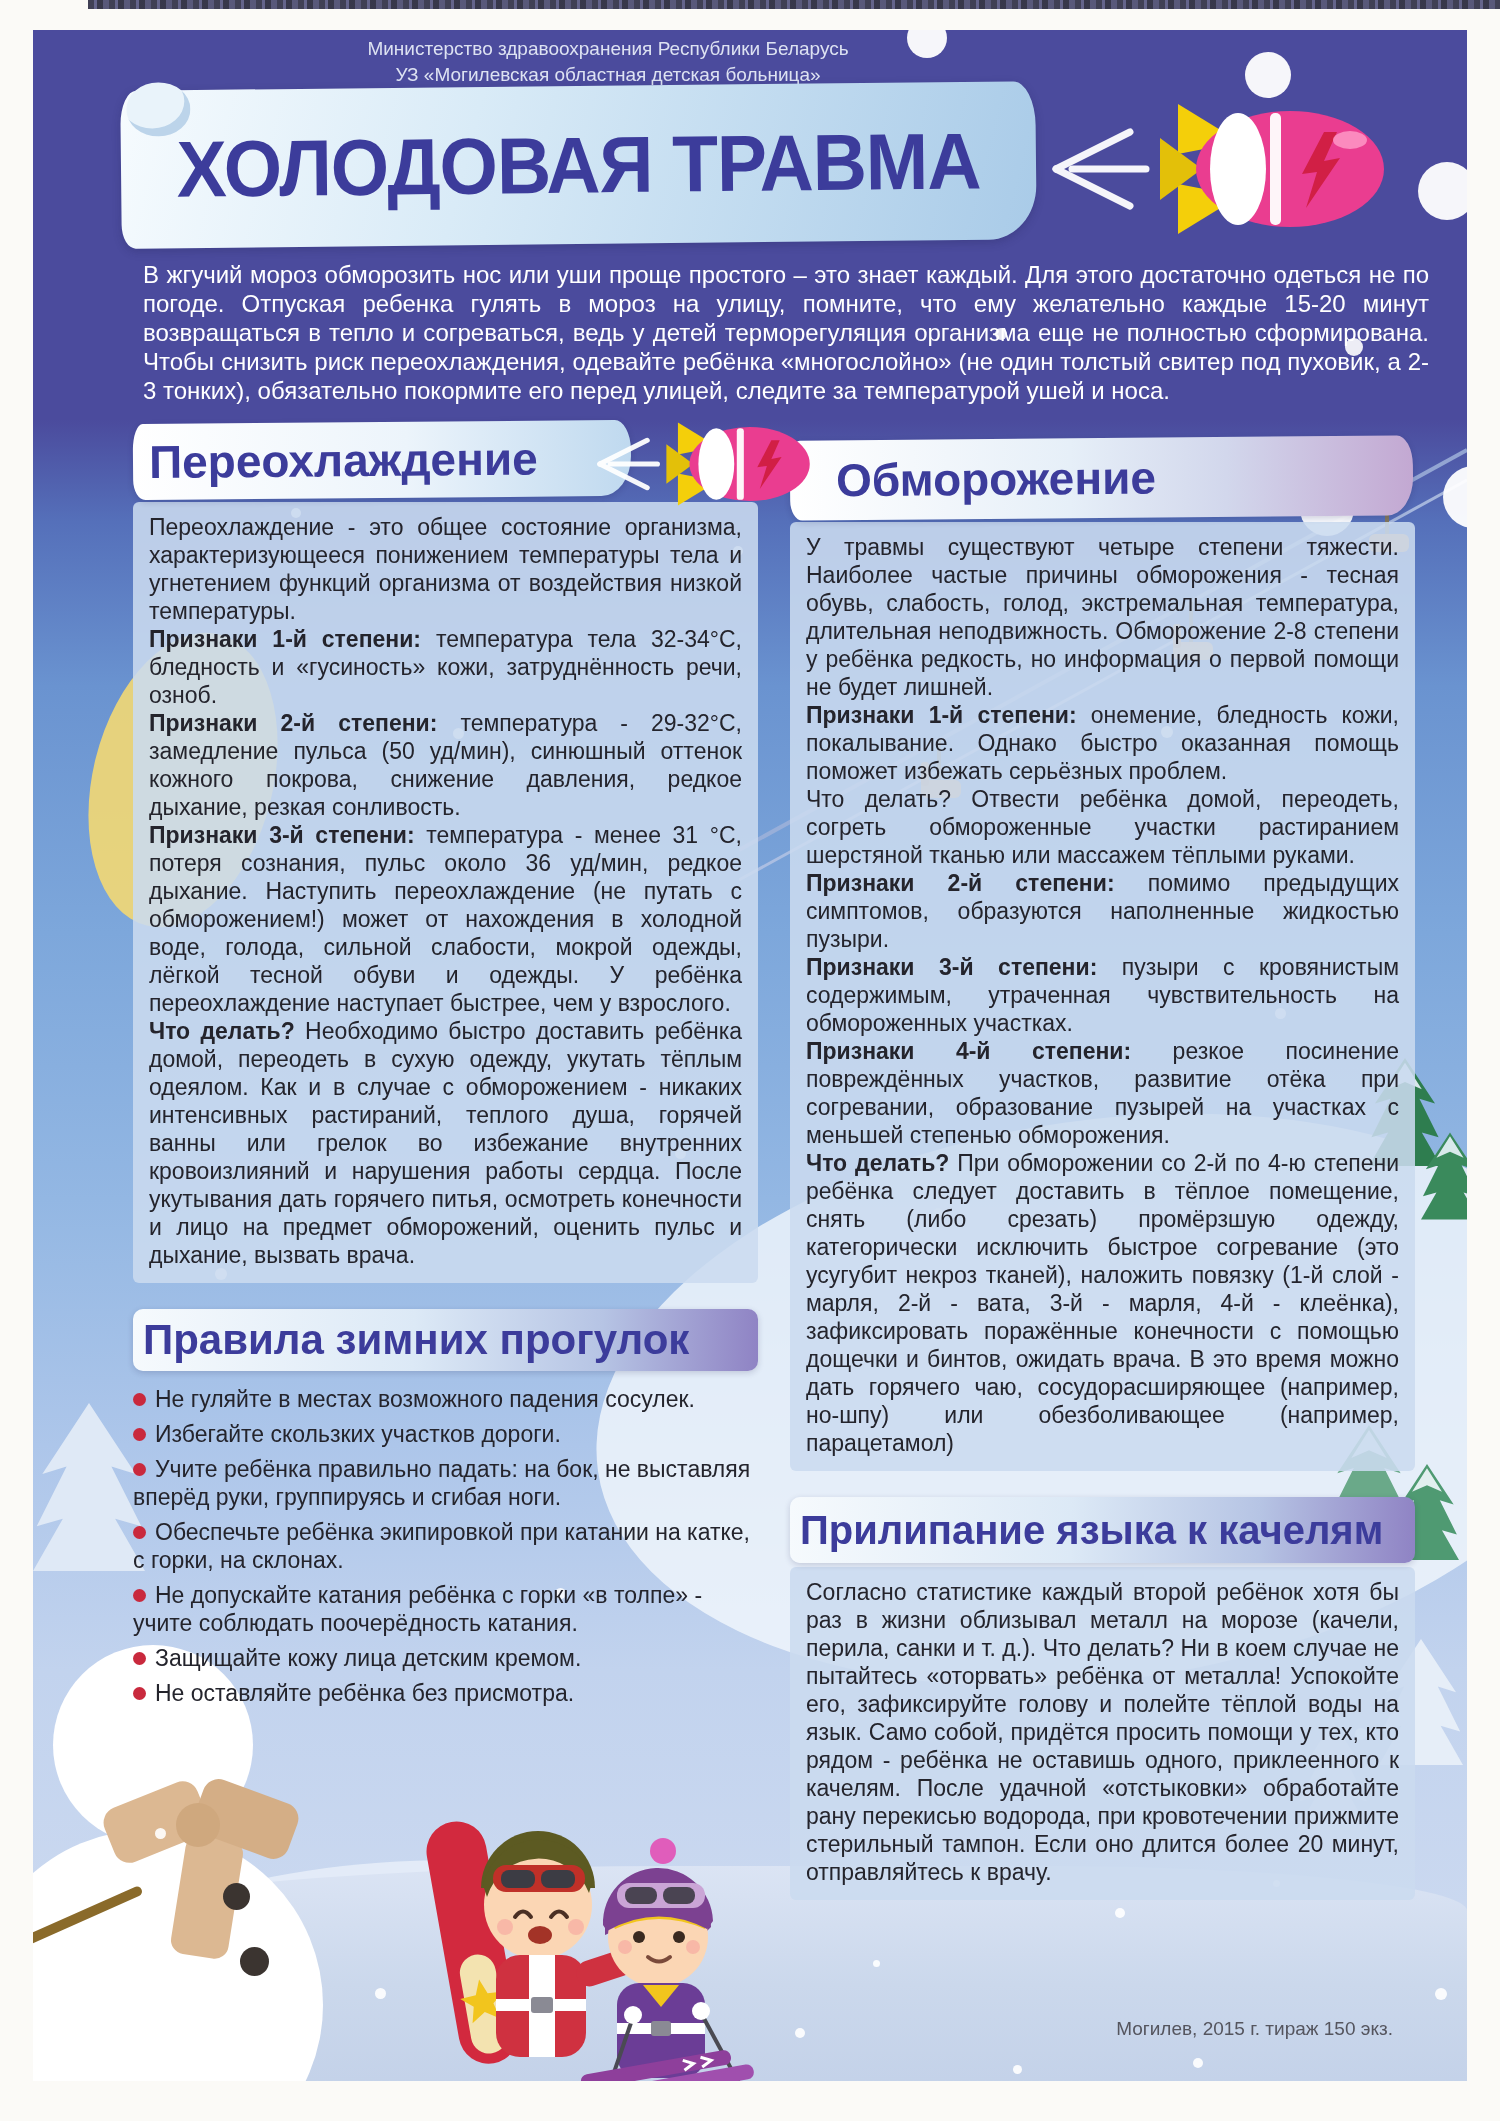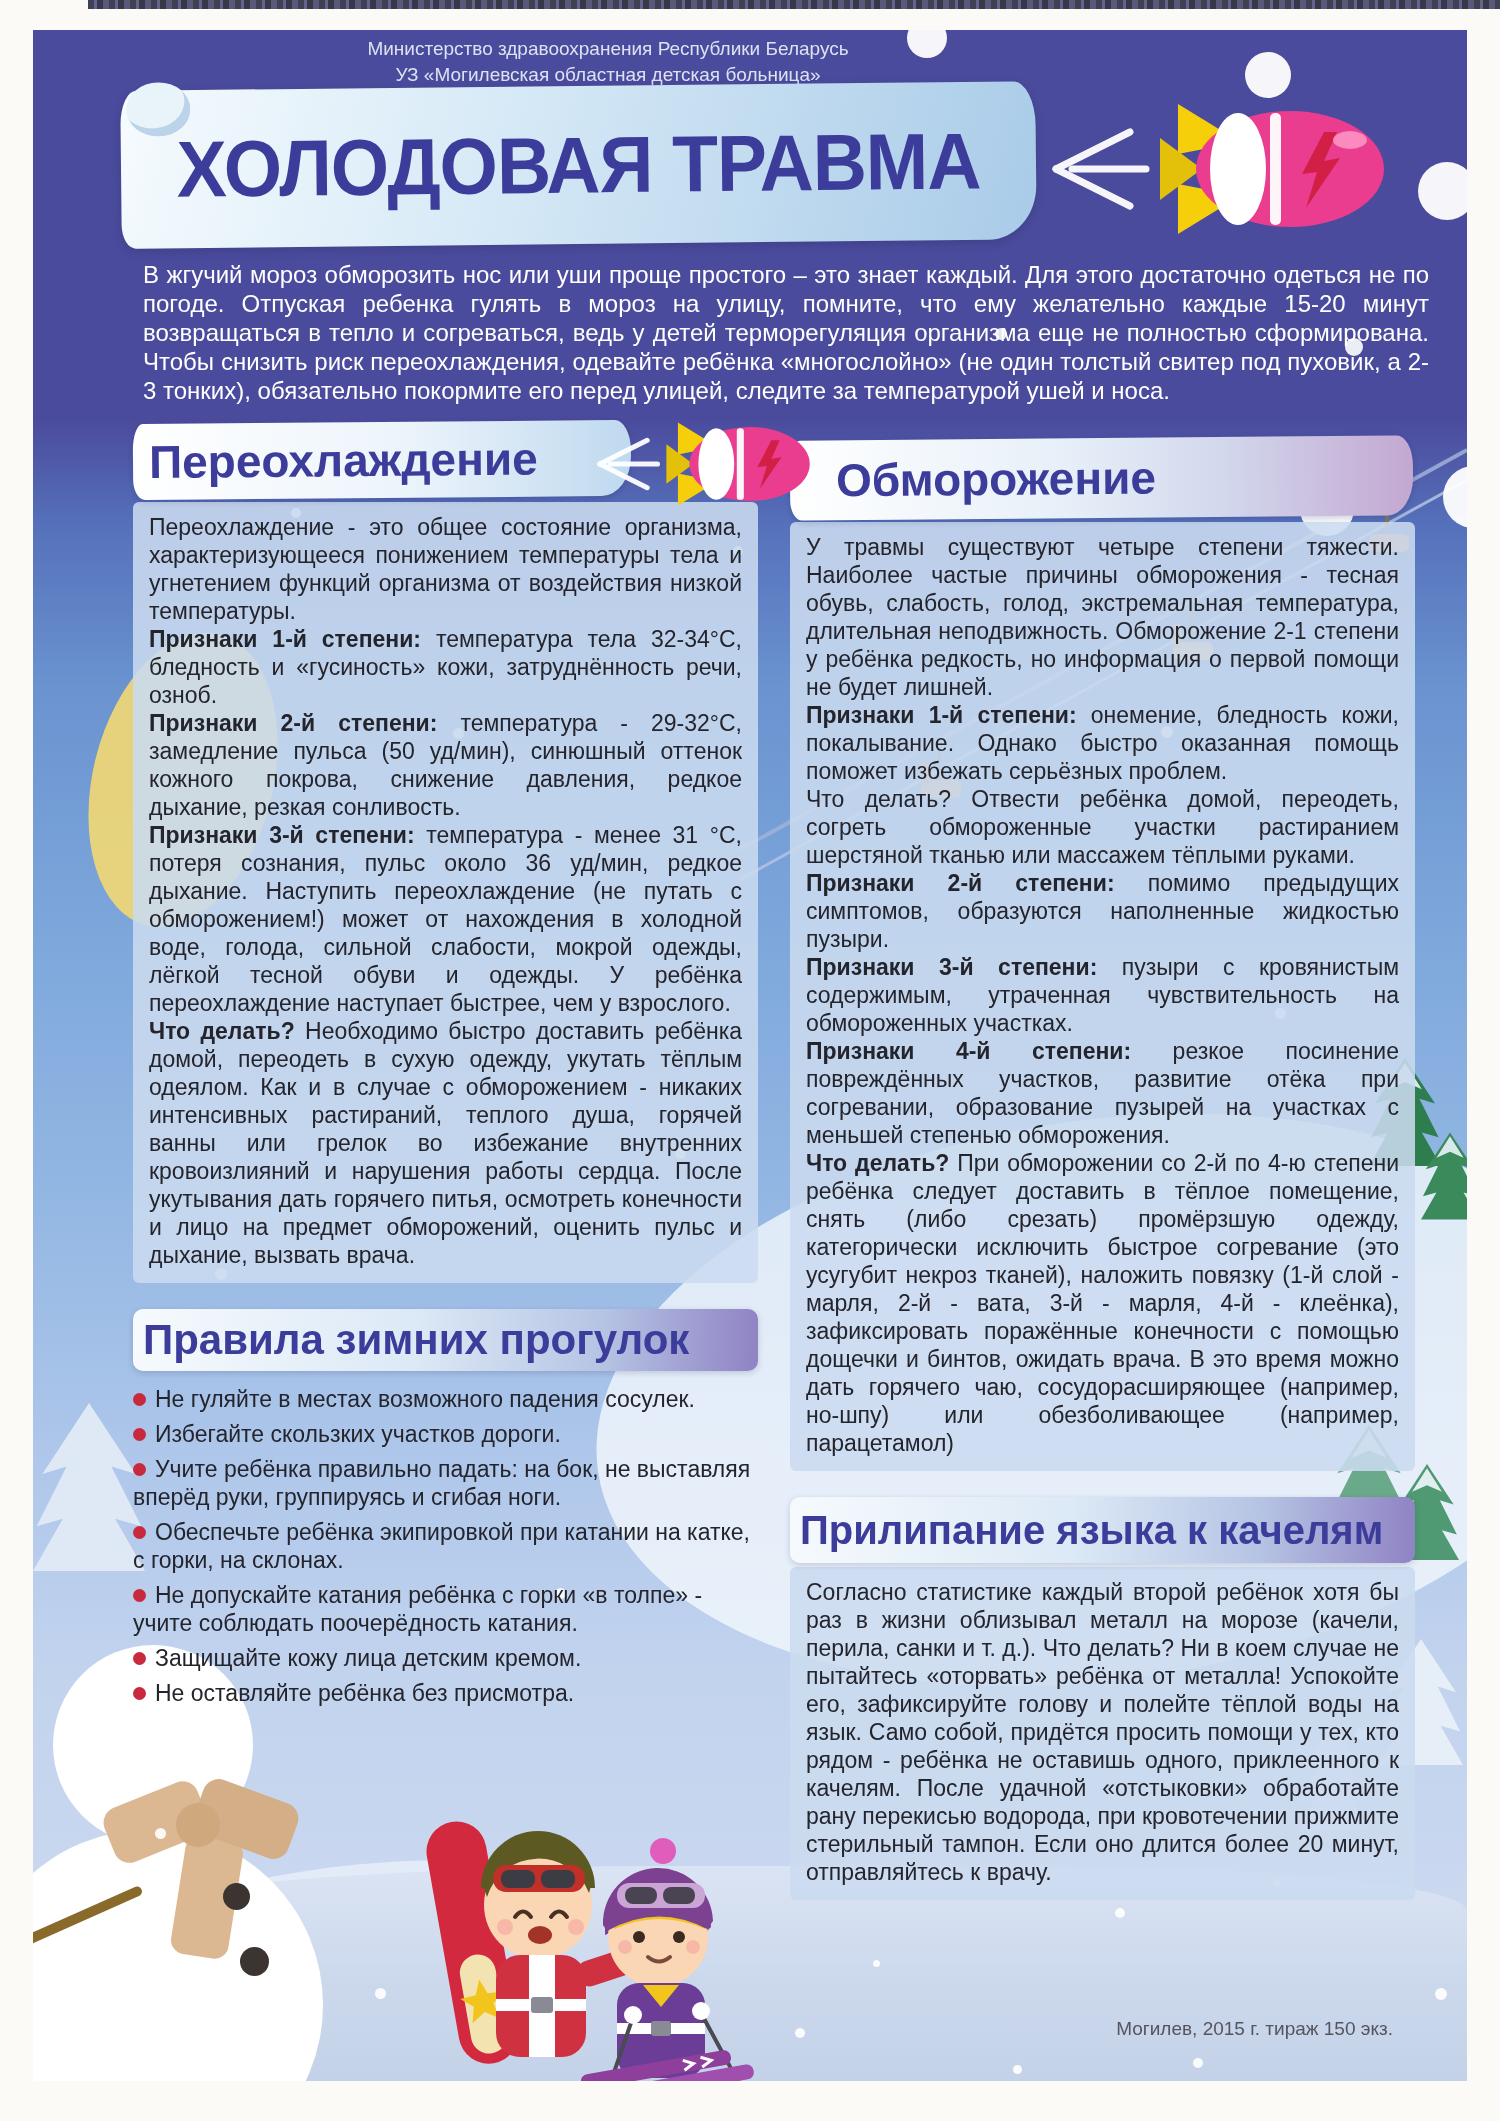--- a/index.html
+++ b/index.html
@@ -248,21 +248,21 @@
           <li><span class="dot"></span>Защищайте кожу лица детским кремом.</li>
           <li><span class="dot"></span>Не оставляйте ребёнка без присмотра.</li>
         </ul>
     </div>
 
     <div class="col right">
       <div class="ribbon ribbon-right">
         <span>Обморожение</span>
       </div>
       <div class="panel">
-          <p>У травмы существуют четыре степени тяжести. Наиболее частые причины обморожения - тесная обувь, слабость, голод, экстремальная температура, длительная неподвижность. Обморожение 2-1 степени у ребёнка редкость, но информация о первой помощи не будет лишней.</p>
+          <p>У травмы существуют четыре степени тяжести. Наиболее частые причины обморожения - тесная обувь, слабость, голод, экстремальная температура, длительная неподвижность. Обморожение 2-8 степени у ребёнка редкость, но информация о первой помощи не будет лишней.</p>
           <p><b>Признаки 1-й степени: </b>онемение, бледность кожи, покалывание. Однако быстро оказанная помощь поможет избежать серьёзных проблем.</p>
           <p>Что делать? Отвести ребёнка домой, переодеть, согреть обмороженные участки растиранием шерстяной тканью или массажем тёплыми руками.</p>
           <p><b>Признаки 2-й степени: </b>помимо предыдущих симптомов, образуются наполненные жидкостью пузыри.</p>
           <p><b>Признаки 3-й степени: </b>пузыри с кровянистым содержимым, утраченная чувствительность на обмороженных участках.</p>
           <p><b>Признаки 4-й степени: </b>резкое посинение повреждённых участков, развитие отёка при согревании, образование пузырей на участках с меньшей степенью обморожения.</p>
           <p><b>Что делать? </b>При обморожении со 2-й по 4-ю степени ребёнка следует доставить в тёплое помещение, снять (либо срезать) промёрзшую одежду, категорически исключить быстрое согревание (это усугубит некроз тканей), наложить повязку (1-й слой - марля, 2-й - вата, 3-й - марля, 4-й - клеёнка), зафиксировать поражённые конечности с помощью дощечки и бинтов, ожидать врача. В это время можно дать горячего чаю, сосудорасширяющее (например, но-шпу) или обезболивающее (например, парацетамол)</p>
         </div>
       <div class="band-header band-tongue">
         <span>Прилипание языка к качелям</span>
       </div>

